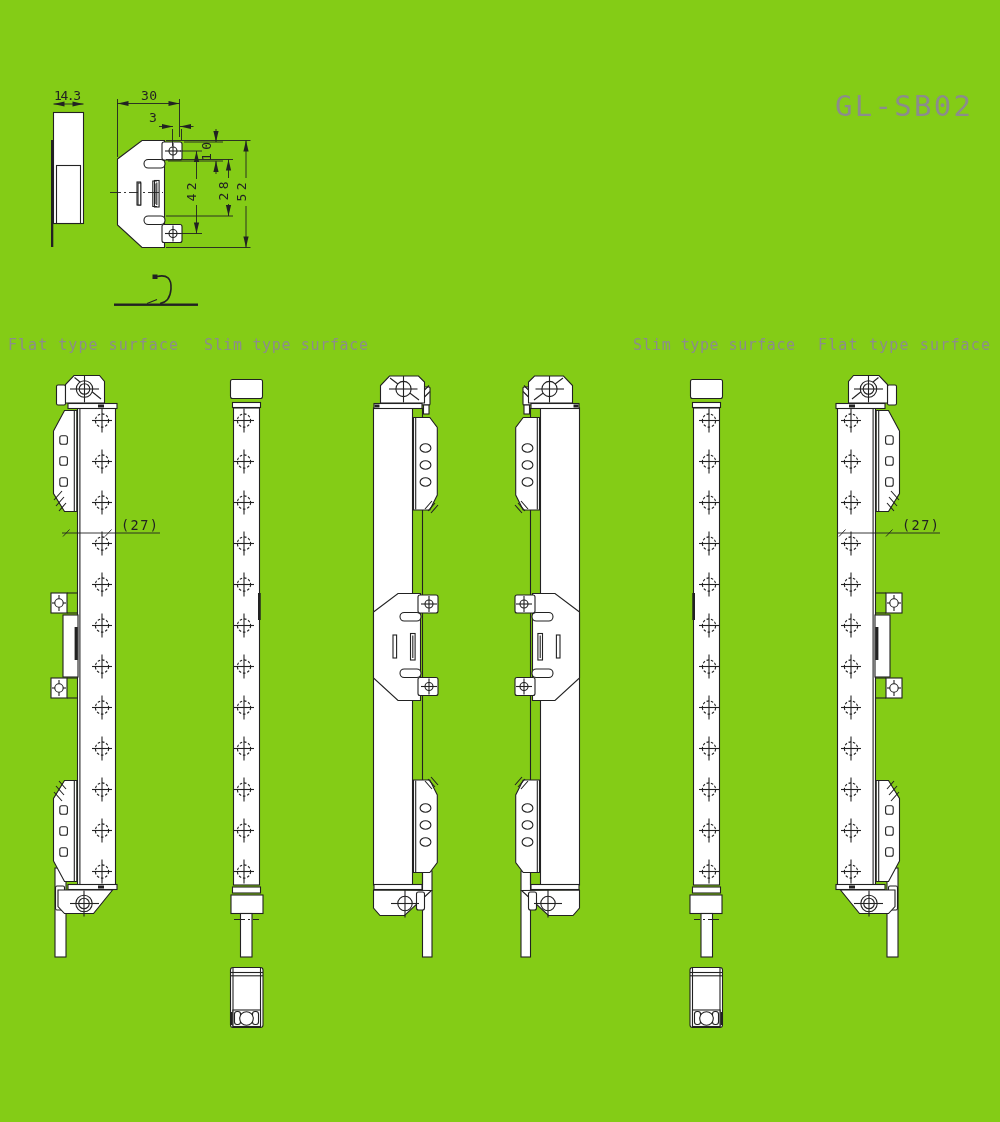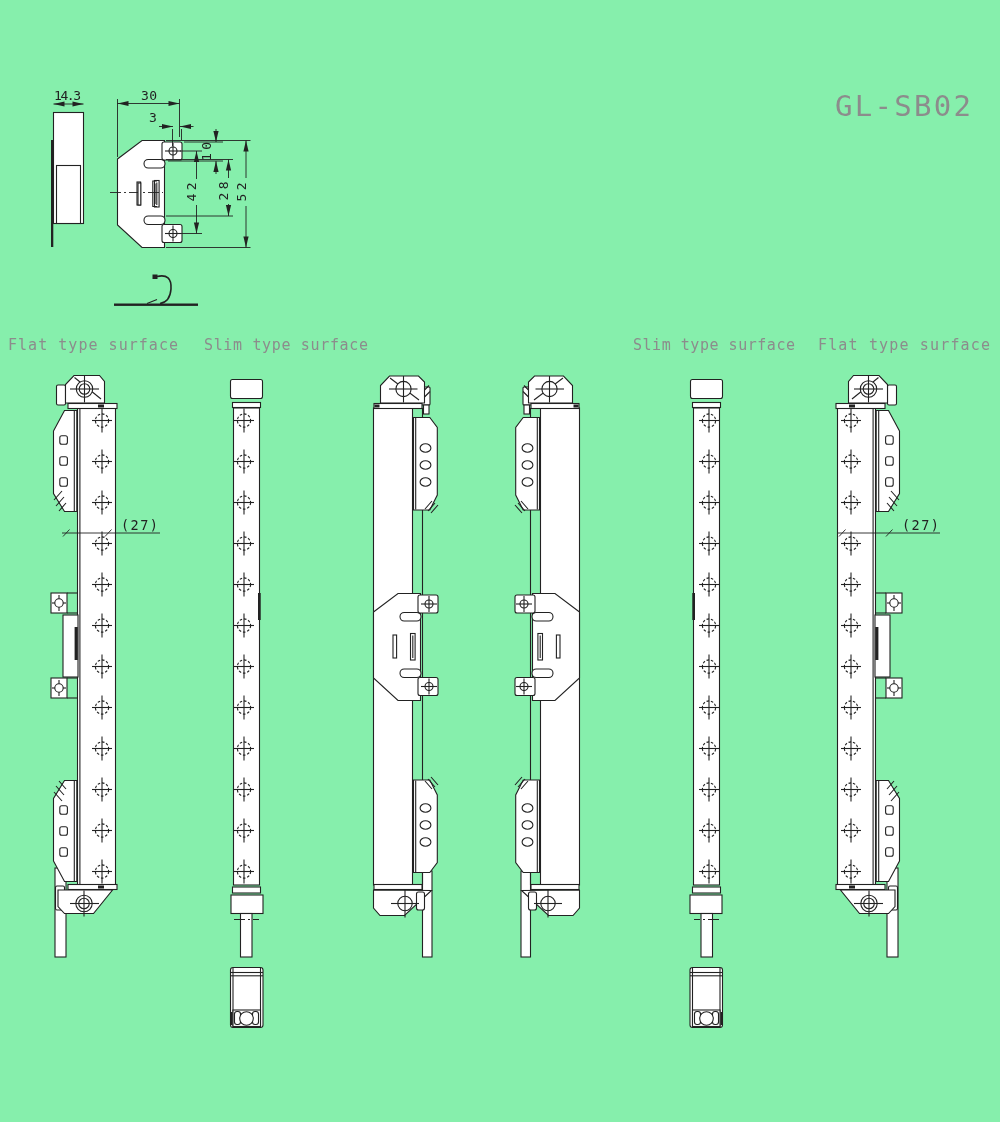--- a/index.html
+++ b/index.html
@@ -1,16 +1,16 @@
 <!DOCTYPE html>
 <html><head>
 <meta charset="utf-8">
 <style>
   html,body{margin:0;padding:0;background:#fff;}
-  #canvas{position:relative;width:1000px;height:1122px;background:#86efac;overflow:hidden;}
+  #canvas{position:relative;width:1000px;height:1122px;background:#84cc16;overflow:hidden;}
   svg{display:block;}
   text{font-family:"DejaVu Sans Mono","Liberation Mono",monospace;stroke:none;fill:#222222;}
   text.gtxt{fill:#8c8c8c;}
   .blk{fill:#222222;stroke:none;}
   .dim{stroke-width:0.9;}
   .cl{stroke-dasharray:11 3 2 3;}
 </style>
 </head>
 <body>
 

